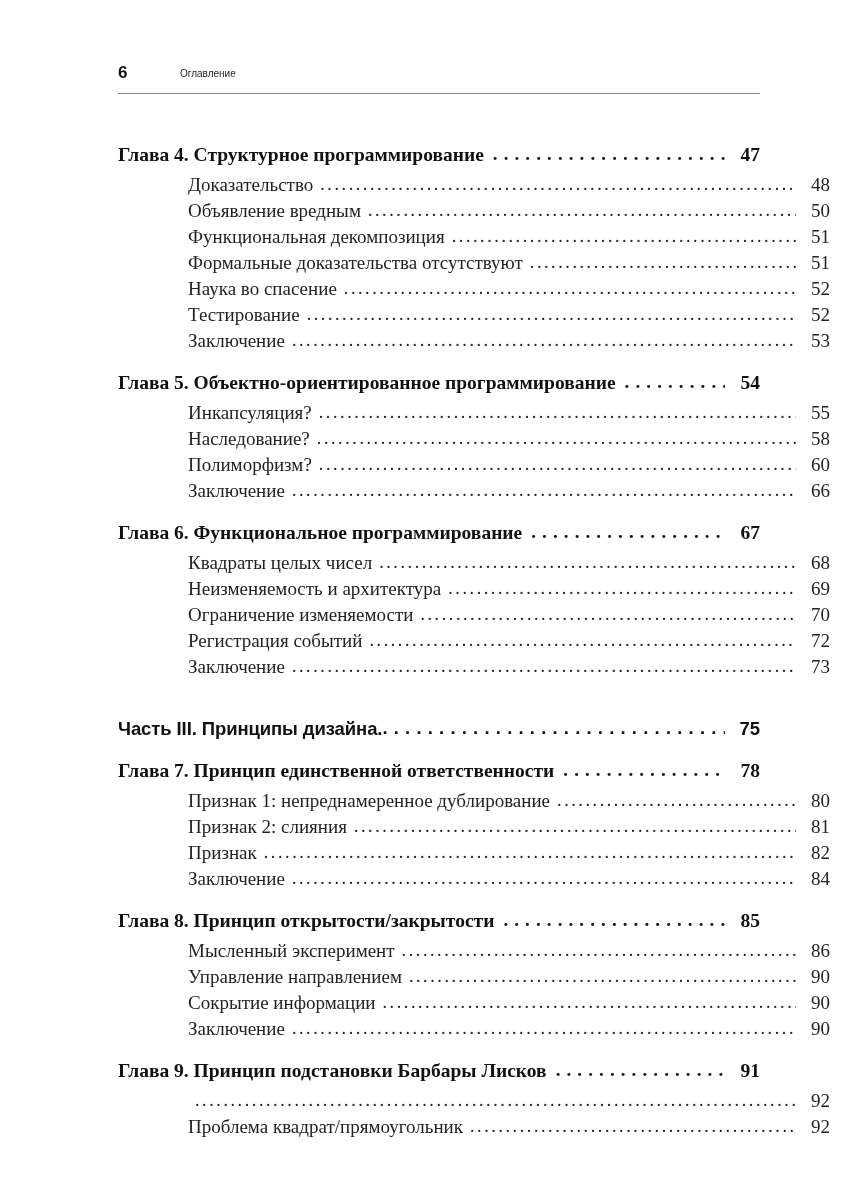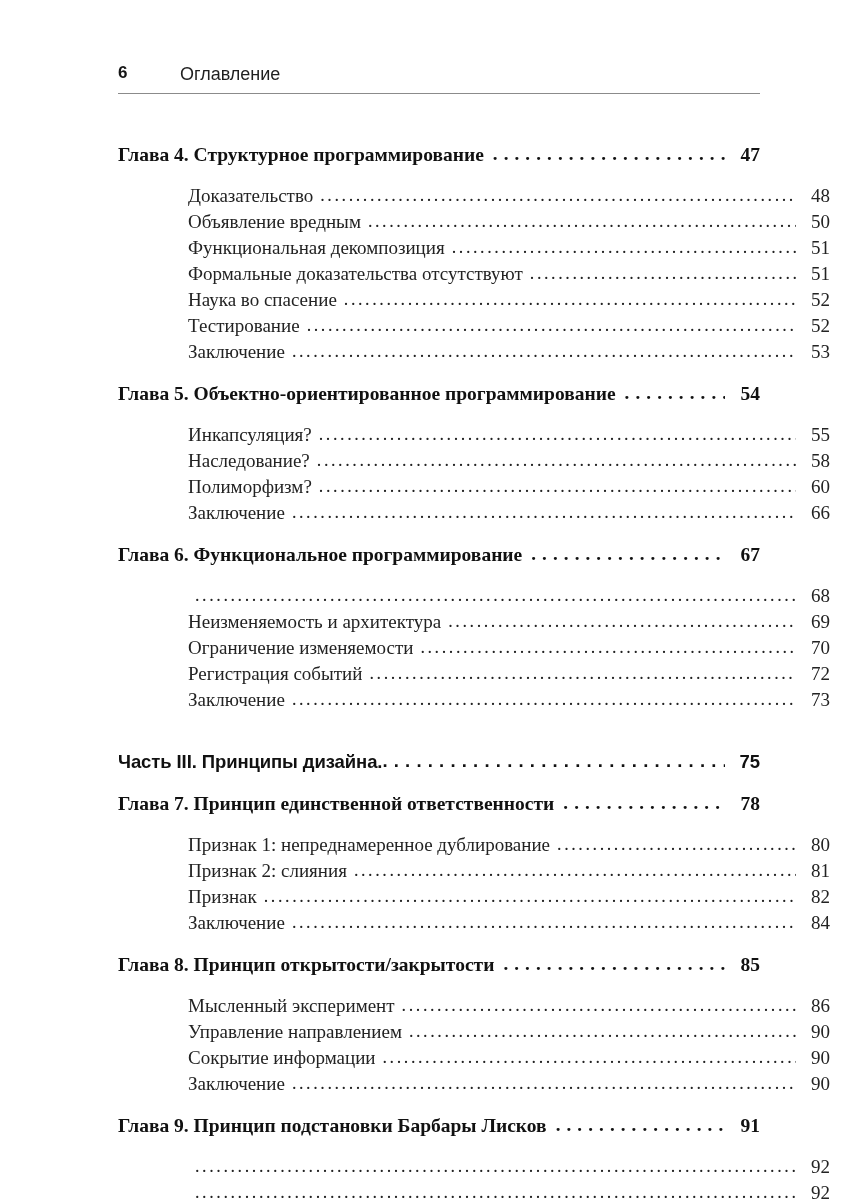--- a/index.html
+++ b/index.html
@@ -36,21 +36,21 @@
     line-height: 22px;
     color: #151515;
     letter-spacing: 0.2px;
   }
   .page-header .running-title {
     position: absolute;
     left: 62px;
     top: 2px;
     font-family: "Liberation Sans", "DejaVu Sans", sans-serif;
     font-weight: normal;
-    font-size: 18px;
+    font-size: 10px;
     line-height: 20px;
     color: #1f1f1f;
   }
   .header-rule {
     position: absolute;
     left: 118px;
     top: 93px;
     width: 642px;
     height: 1px;
     background: #8b8b8b;
@@ -146,21 +146,21 @@
     padding-left: 7px;
     position: relative;
     top: -1px;
   }
   .row-entry .pageno {
     min-width: 28px;
     padding-left: 6px;
   }
 
   
-  .row-entry.first-entry { margin-top: 13px; }
+  .row-entry.first-entry { margin-top: 2px; }
 </style>
 </head>
 <body>
 
 <div id="page">
 
   <div class="page-header">
     <div class="folio">6</div>
     <div class="running-title">Оглавление</div>
   </div>
@@ -231,20 +231,21 @@
         <span class="label">Заключение</span>
         <span class="leader" aria-hidden="true">.........................................................................................</span>
         <span class="pageno">66</span>
       </div>
       <div class="toc-row row-chapter">
         <span class="label">Глава 6. Функциональное программирование</span>
         <span class="leader" aria-hidden="true">.........................................................................................</span>
         <span class="pageno">67</span>
       </div>
       <div class="toc-row row-entry first-entry">
+        <span class="label">Квадраты целых чисел</span>
         <span class="leader" aria-hidden="true">.........................................................................................</span>
         <span class="pageno">68</span>
       </div>
       <div class="toc-row row-entry">
         <span class="label">Неизменяемость и архитектура</span>
         <span class="leader" aria-hidden="true">.........................................................................................</span>
         <span class="pageno">69</span>
       </div>
       <div class="toc-row row-entry">
         <span class="label">Ограничение изменяемости</span>
@@ -319,18 +320,19 @@
       <div class="toc-row row-chapter">
         <span class="label">Глава 9. Принцип подстановки Барбары Лисков</span>
         <span class="leader" aria-hidden="true">.........................................................................................</span>
         <span class="pageno">91</span>
       </div>
       <div class="toc-row row-entry first-entry">
         <span class="leader" aria-hidden="true">.........................................................................................</span>
         <span class="pageno">92</span>
       </div>
       <div class="toc-row row-entry">
+        <span class="label">Проблема квадрат/прямоугольник</span>
         <span class="leader" aria-hidden="true">.........................................................................................</span>
         <span class="pageno">92</span>
       </div>
     </div>
 
 </div>
 
 </body></html>

